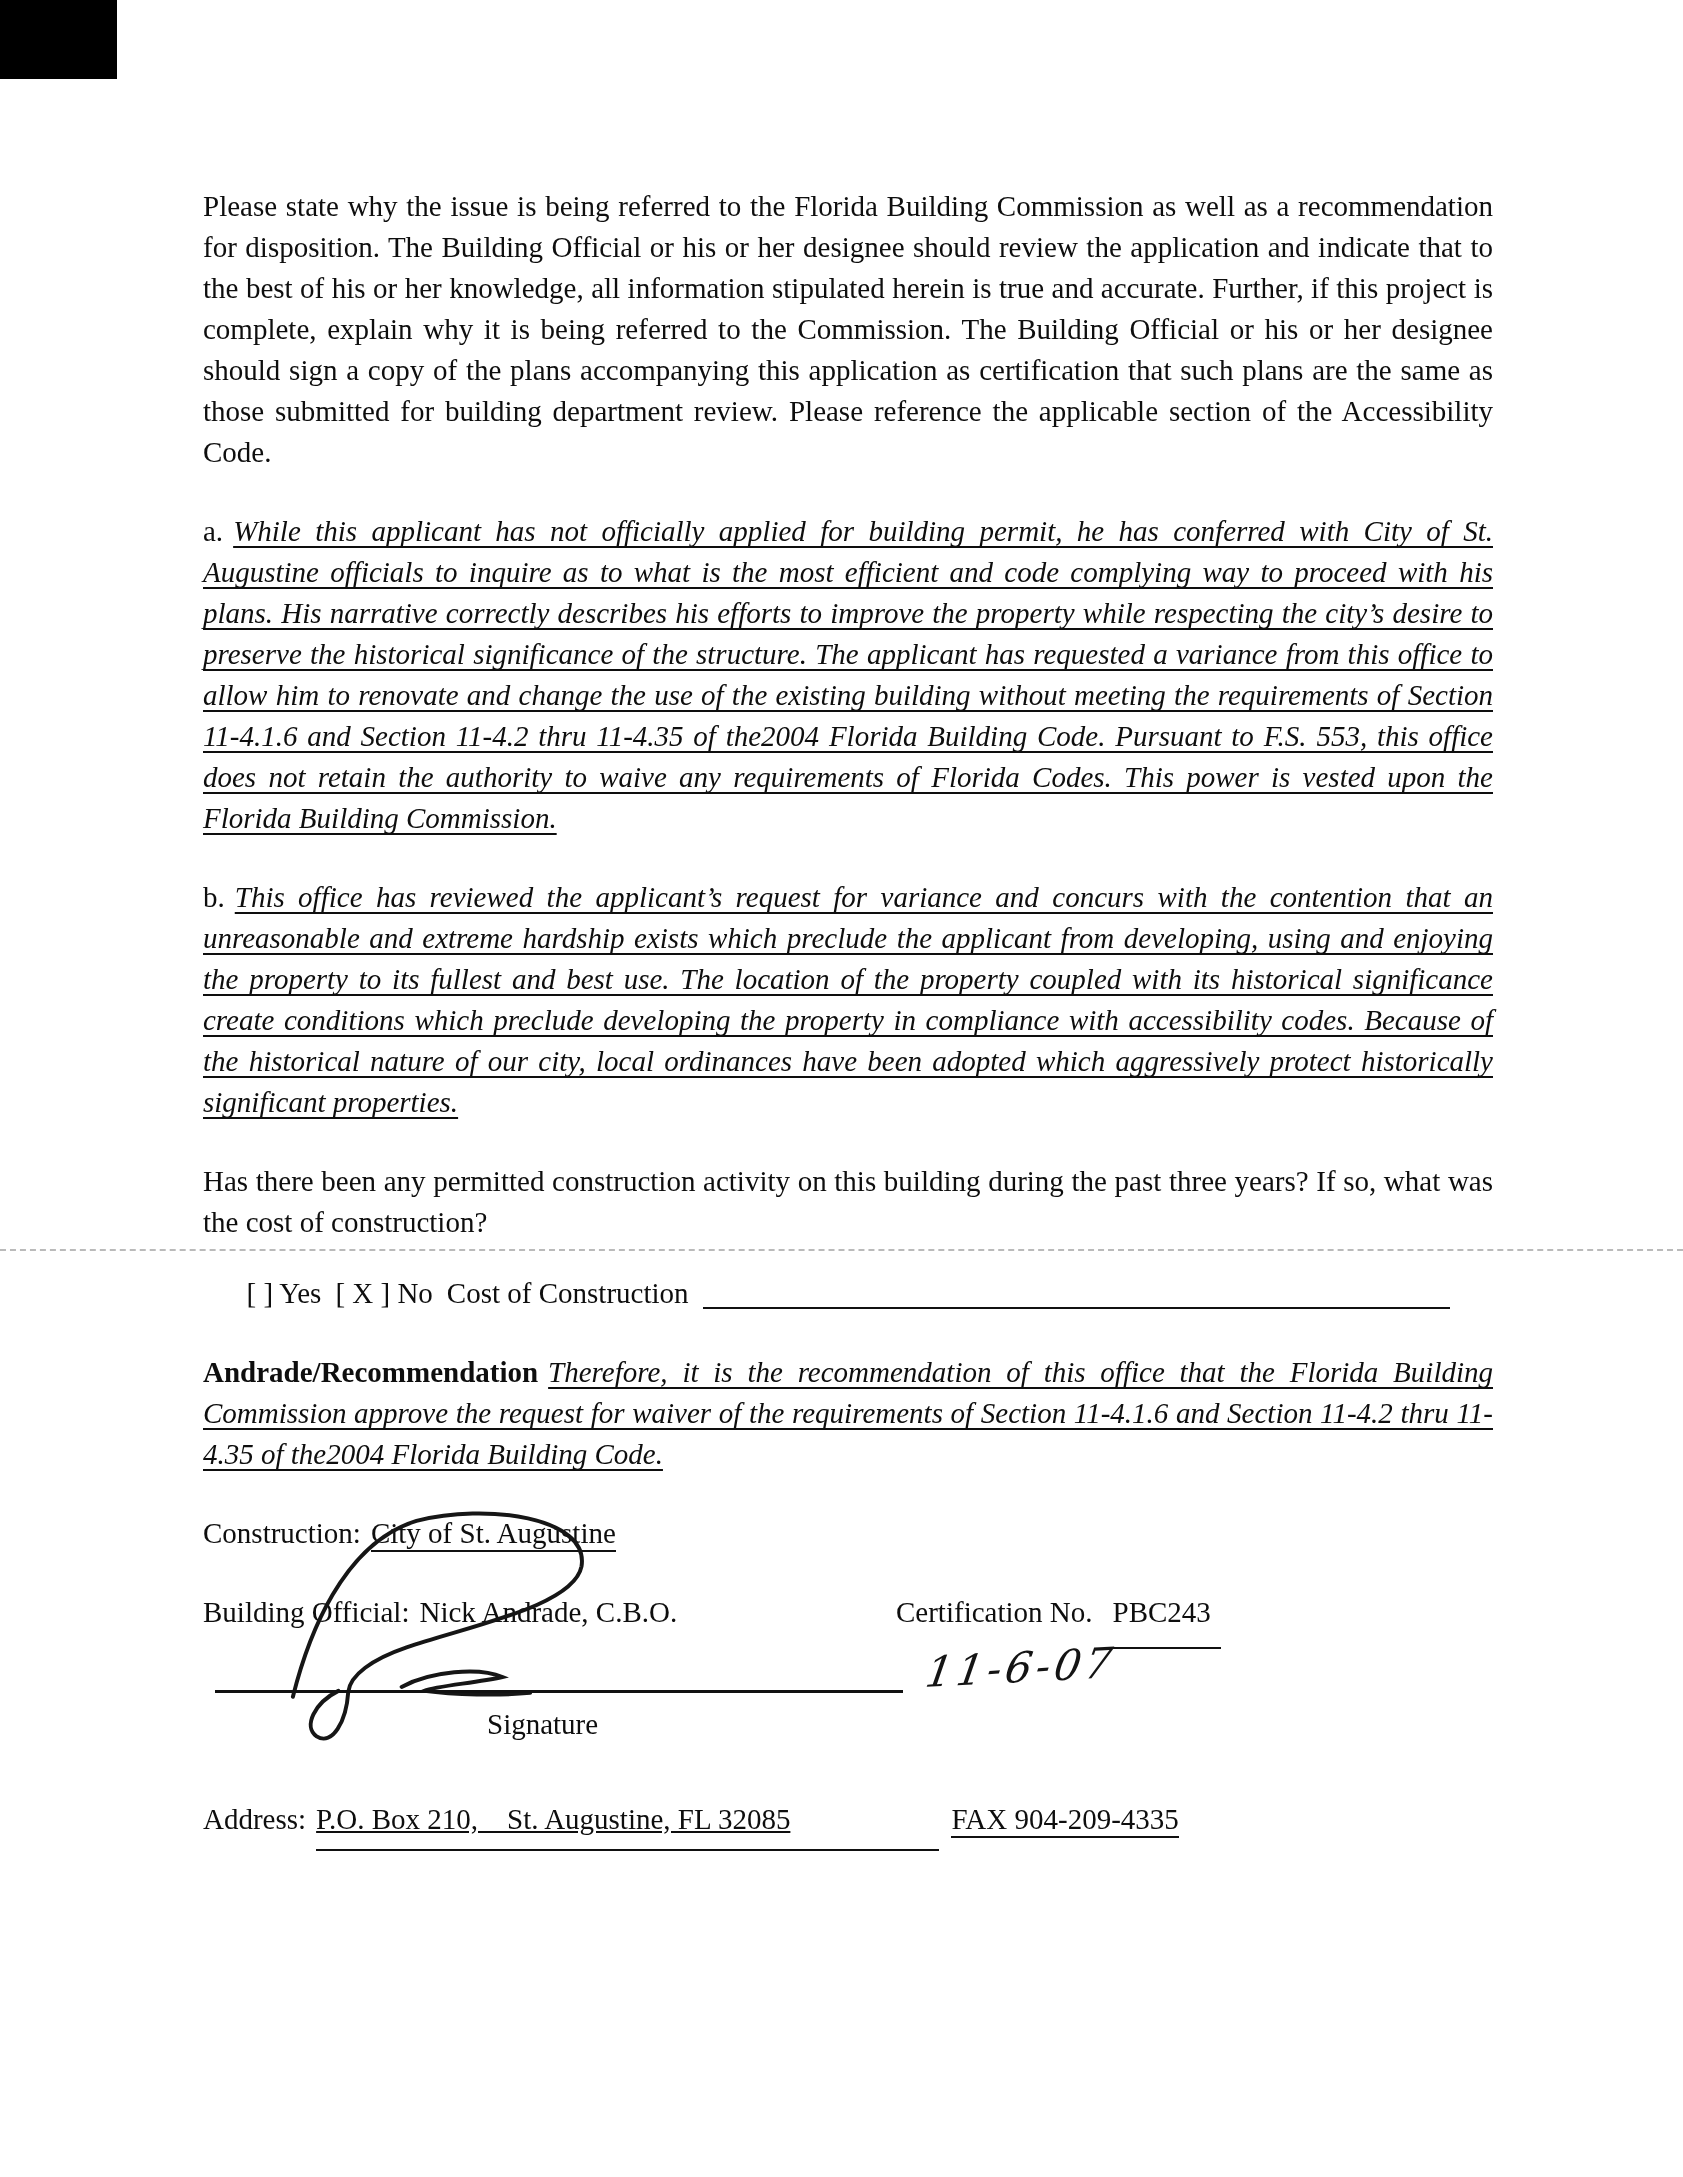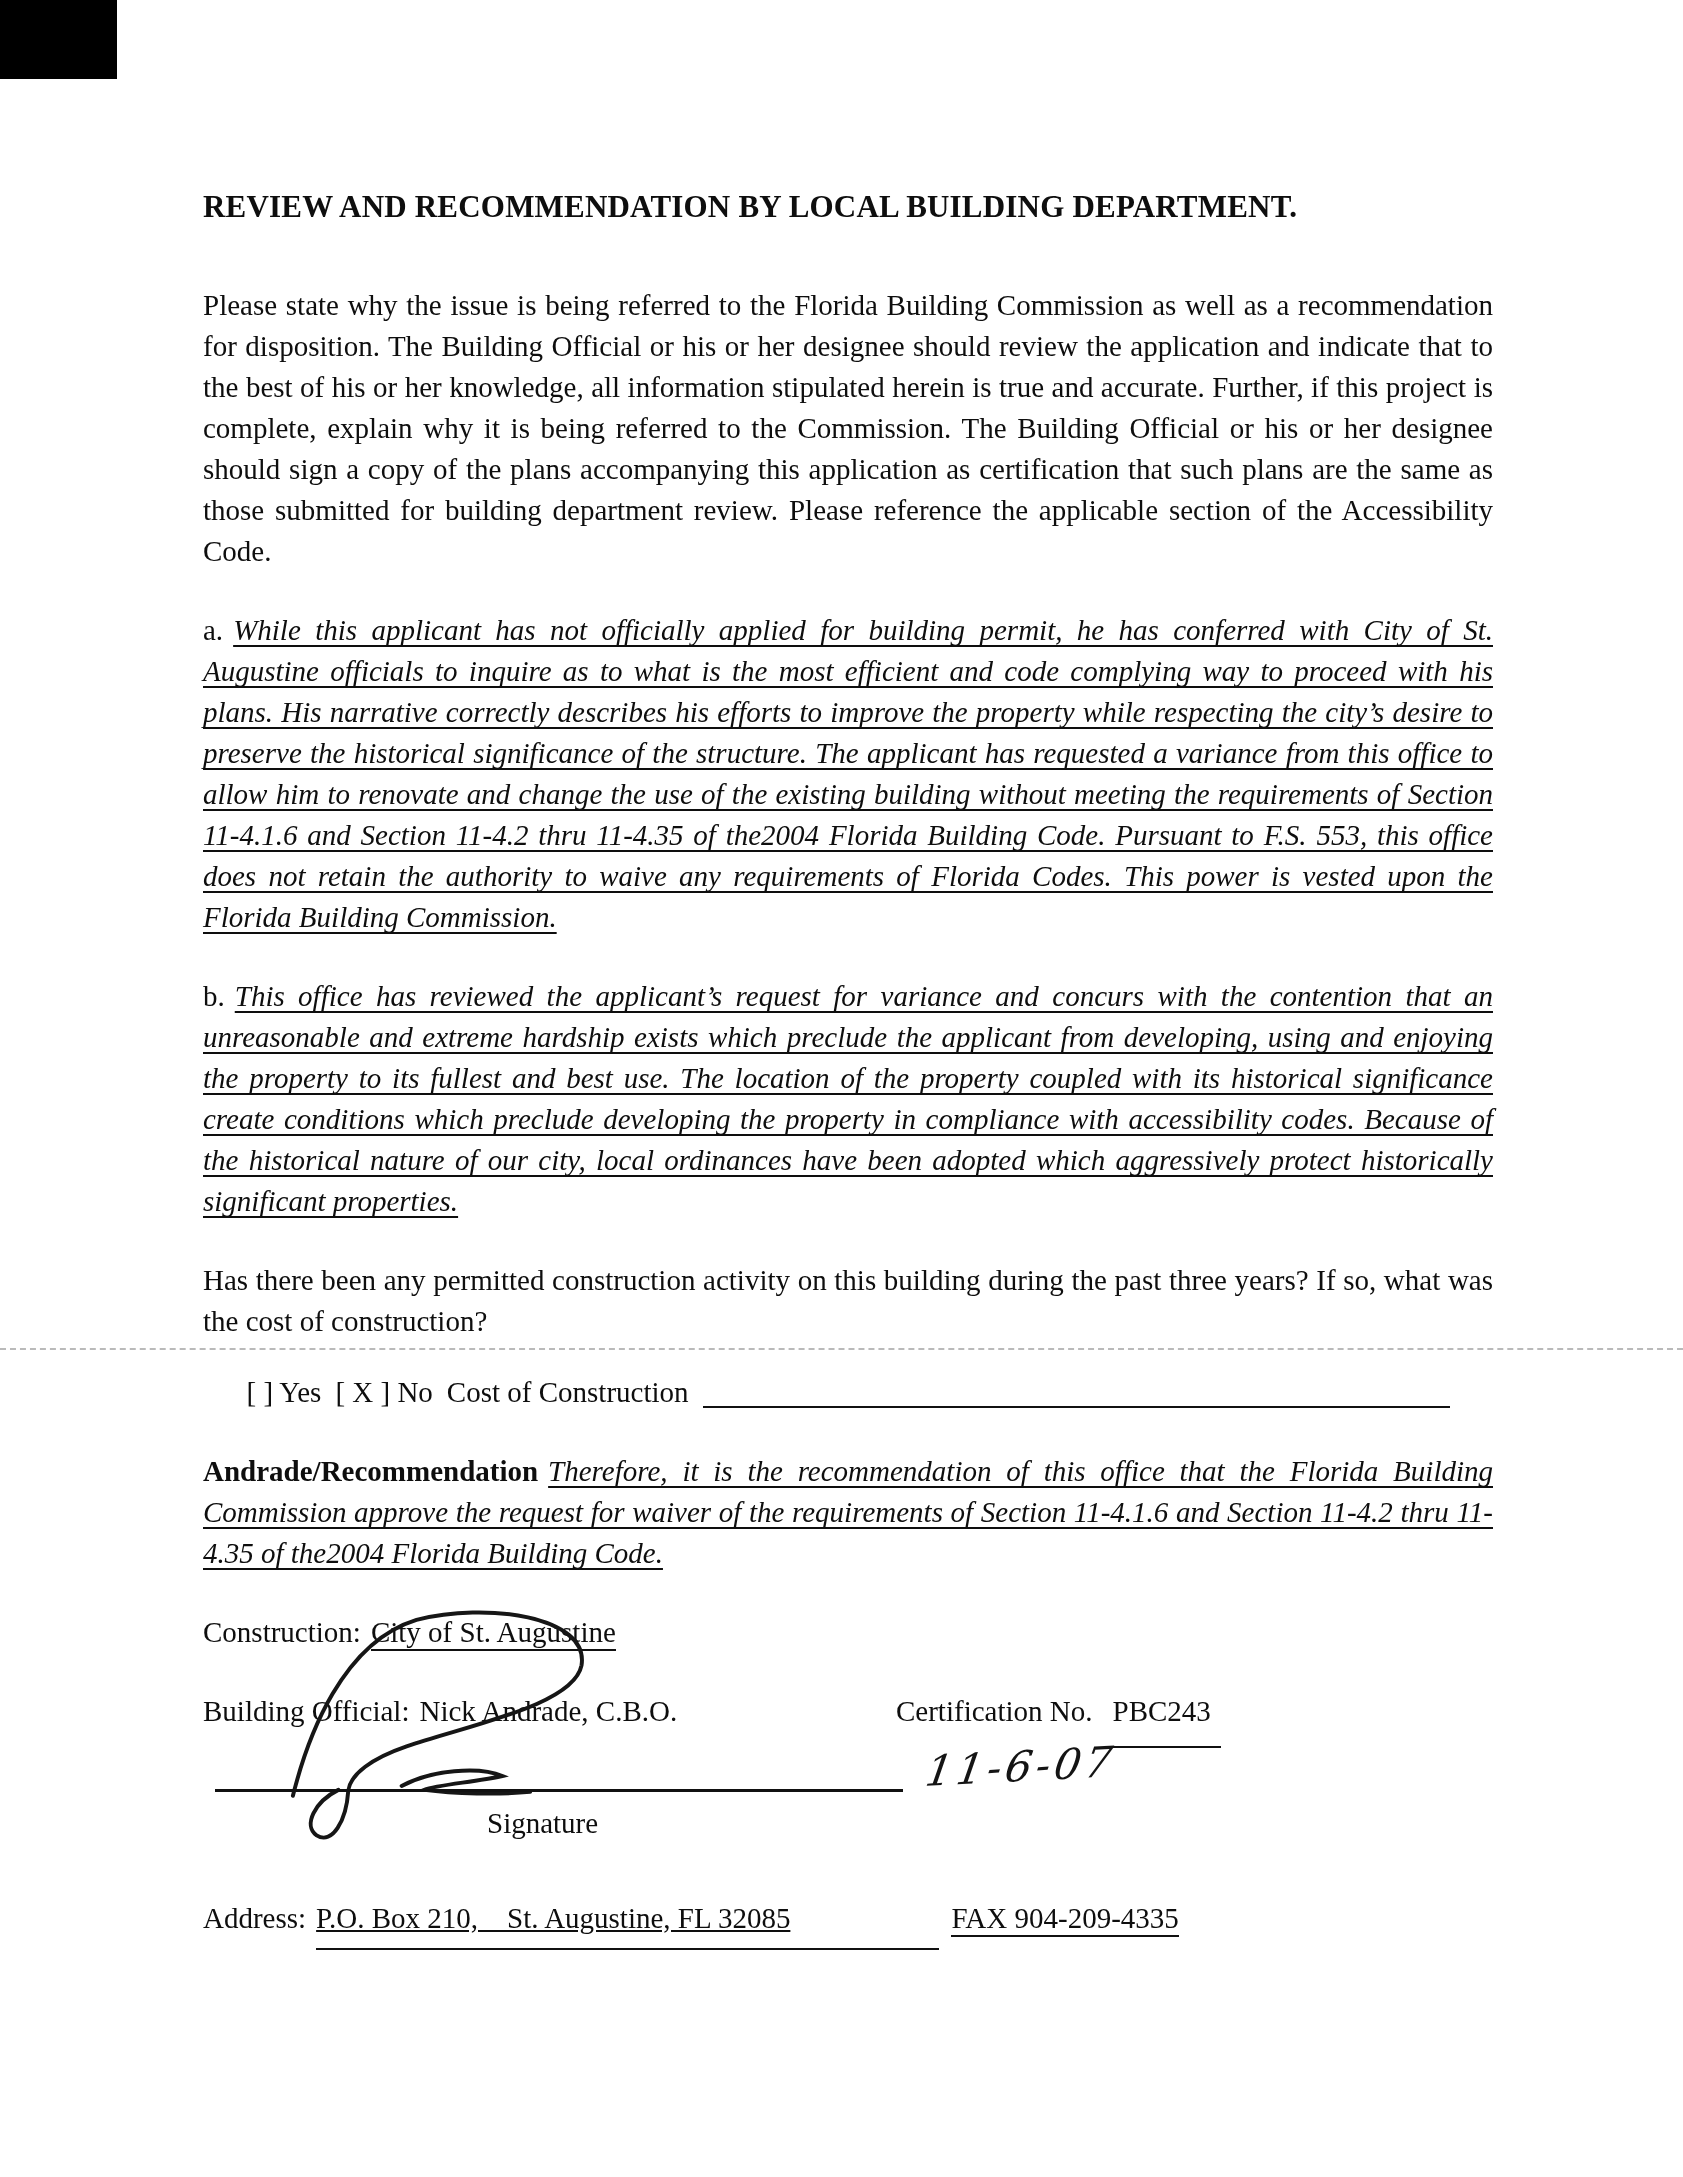--- a/index.html
+++ b/index.html
@@ -109,21 +109,20 @@
   .addr-value { border-bottom: 2px solid #111; padding-right: 149px; padding-bottom: 14px; text-decoration: underline; }
   .fax-value { border-bottom: 2px solid #111; padding-bottom: 1px; margin-left: 12px; }
 </style>
 </head>
 <body>
 
 <div class="scan-artifact"></div>
 
 <div class="doc">
 
-  <div class="title">REVIEW AND RECOMMENDATION BY LOCAL BUILDING DEPARTMENT.</div>
 
   <p class="para">Please state why the issue is being referred to the Florida Building Commission as well as a recommendation for disposition. The Building Official or his or her designee should review the application and indicate that to the best of his or her knowledge, all information stipulated herein is true and accurate. Further, if this project is complete, explain why it is being referred to the Commission. The Building Official or his or her designee should sign a copy of the plans accompanying this application as certification that such plans are the same as those submitted for building department review.  Please reference the applicable section of the Accessibility Code.</p>
 
   <p class="para"><span class="sec-label">a.</span><span class="uline ital">While this applicant has not officially applied for building permit, he has conferred with City of St. Augustine officials to inquire as to what is the most efficient and code complying way to proceed with his plans. His narrative correctly describes his efforts to improve the property while respecting the city’s desire to preserve the historical significance of the structure. The applicant has requested a variance from this office to allow him to renovate and change the use of the existing building without meeting the requirements of Section 11-4.1.6 and Section 11-4.2 thru 11-4.35 of the2004 Florida Building Code. Pursuant to F.S. 553, this office does not retain the authority to waive any requirements of Florida Codes. This power is vested upon the Florida Building Commission.</span></p>
 
   <p class="para"><span class="sec-label">b.</span><span class="uline ital">This office has reviewed the applicant’s request for variance and concurs with the contention that an unreasonable and extreme hardship exists which preclude the applicant from developing, using and enjoying the property to its fullest and best use. The location of the property coupled with its historical significance create conditions which preclude developing the property in compliance with accessibility codes. Because of the historical nature of our city, local ordinances have been adopted which aggressively protect historically significant properties.</span></p>
 
   <p class="para" style="margin-bottom: 0;">Has there been any permitted construction activity on this building during the past three years? If so, what was the cost of construction?</p>
 
   <div class="dashed-sep"></div>

